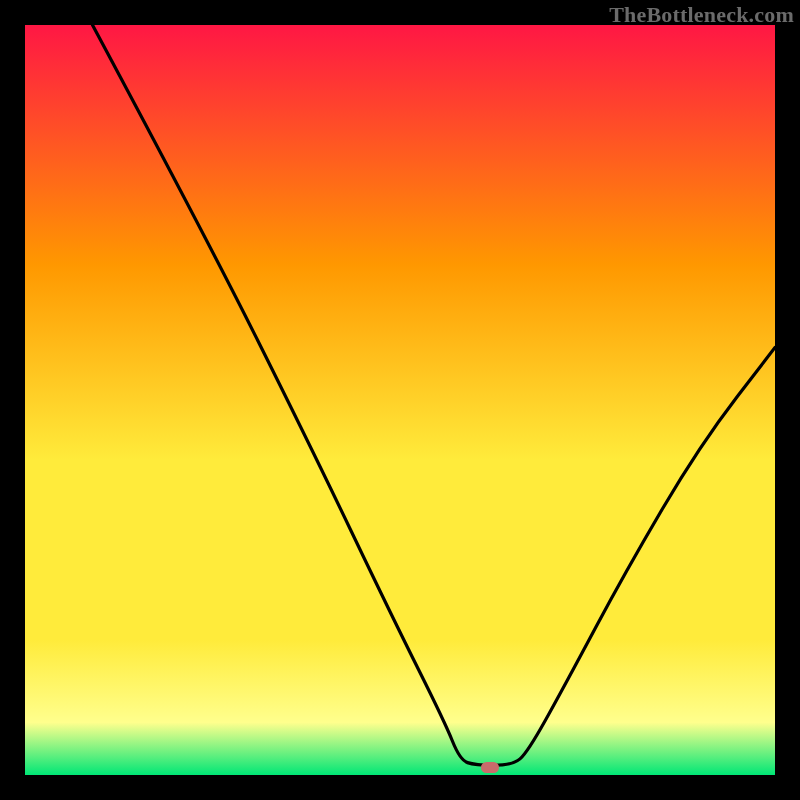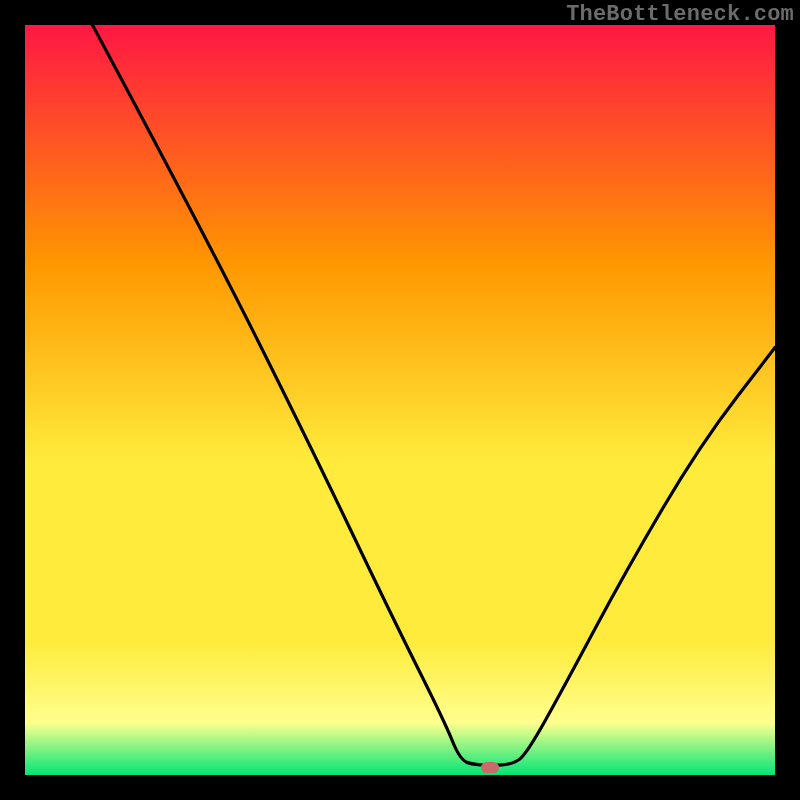--- a/index.html
+++ b/index.html
@@ -20,21 +20,21 @@
     position: absolute;
     left: 25px;
     top: 25px;
     width: 750px;
     height: 750px;
   }
   .watermark {
     position: absolute;
     top: 2px;
     right: 6px;
-    font-family: Liberation Mono, monospace;
+    font-family: Liberation Serif, serif;
     font-size: 22px;
     font-weight: 600;
     color: #6b6b6b;
     letter-spacing: 0.2px;
   }
   svg {
     display: block;
   }
 </style>
 </head>

